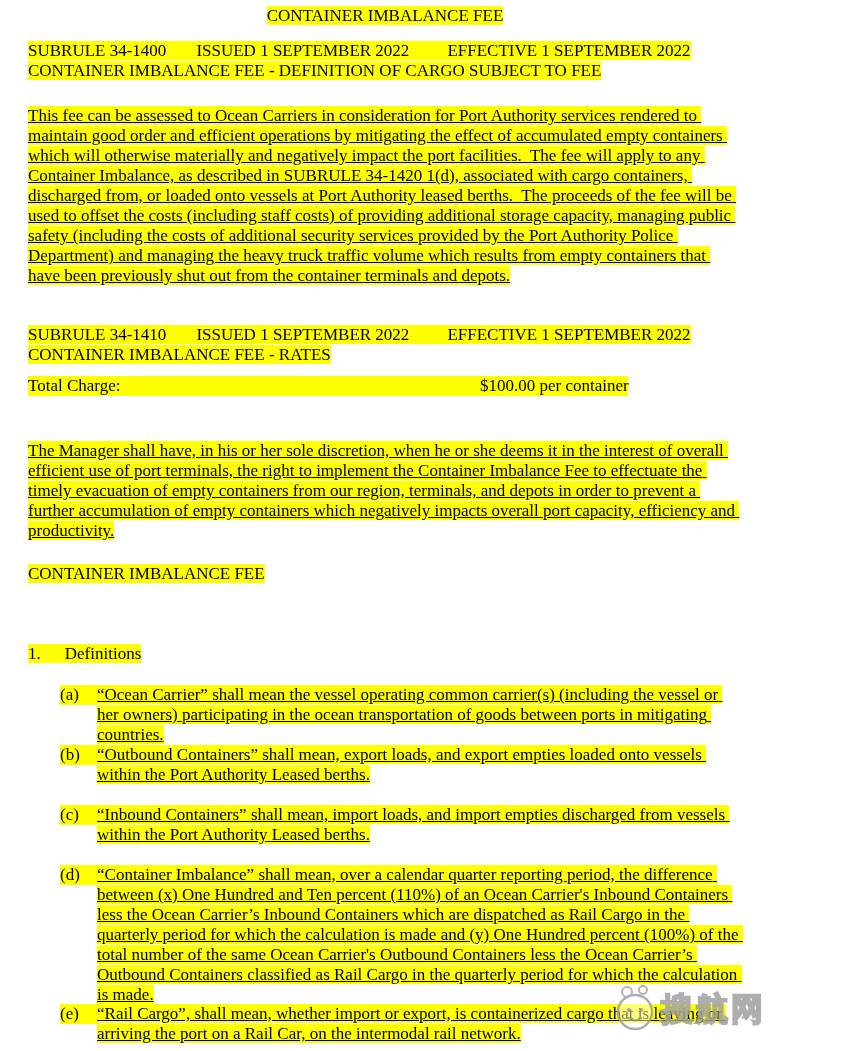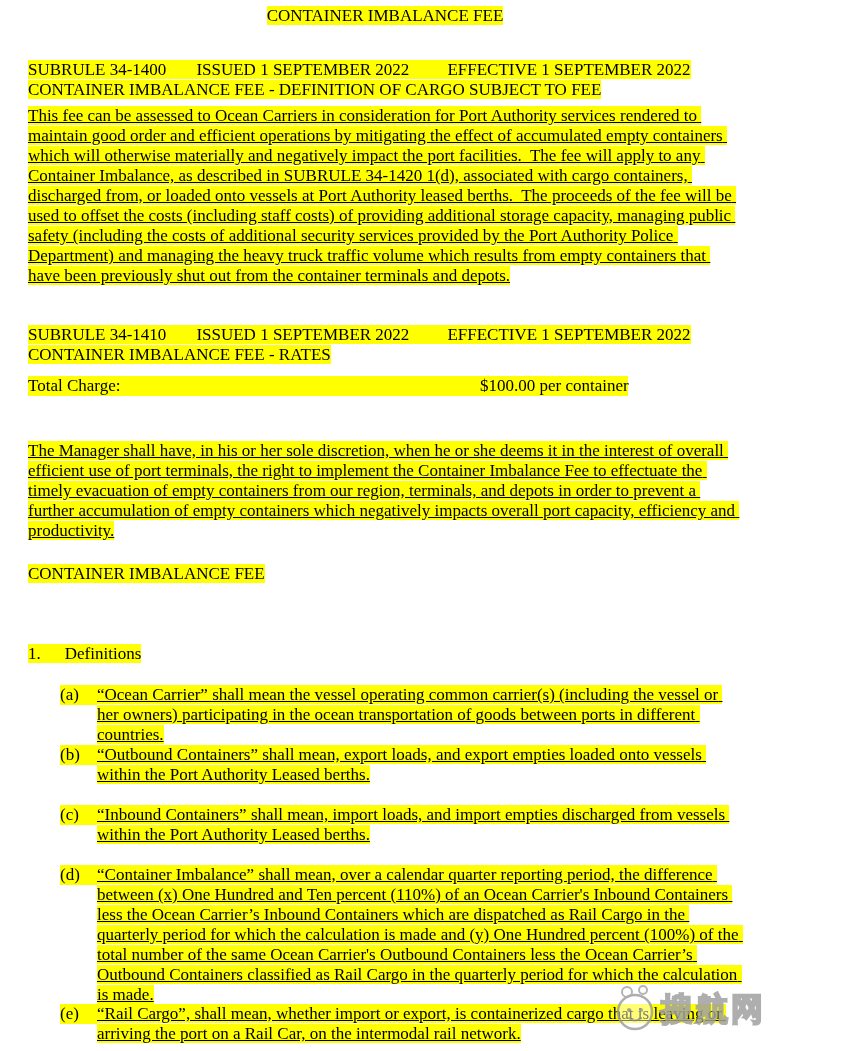--- a/index.html
+++ b/index.html
@@ -57,21 +57,21 @@
 </style>
 </head>
 <body>
 
 <div class="page" style="--hl: #ffff00; color: rgb(0, 0, 0);">
 
   <div class="abs title-line" style="top:6px">
     <mark>CONTAINER IMBALANCE FEE</mark>
   </div>
 
-  <div class="abs" style="top:60px">
+  <div class="abs" style="top:41px">
     <div class="hline">
       <mark><span>SUBRULE 34-1400</span><span class="tabgap"></span><span>ISSUED 1 SEPTEMBER 2022</span><span class="tabgap2"></span><span>EFFECTIVE 1 SEPTEMBER 2022</span></mark>
     </div>
     <div class="hline">
       <mark>CONTAINER IMBALANCE FEE - DEFINITION OF CARGO SUBJECT TO FEE</mark>
     </div>
   </div>
 
   <div class="abs" style="top:106px">
     <mark class="hl">This fee can be assessed to Ocean Carriers in consideration for Port Authority services rendered to maintain good order and efficient operations by mitigating the effect of accumulated empty containers which will otherwise materially and negatively impact the port facilities.  The fee will apply to any Container Imbalance, as described in SUBRULE 34-1420 1(d), associated with cargo containers, discharged from, or loaded onto vessels at Port Authority leased berths.  The proceeds of the fee will be used to offset the costs (including staff costs) of providing additional storage capacity, managing public safety (including the costs of additional security services provided by the Port Authority Police Department) and managing the heavy truck traffic volume which results from empty containers that have been previously shut out from the container terminals and depots.</mark>
@@ -104,21 +104,21 @@
   </div>
 
   <div class="abs" style="top:644px">
     <mark><span>1.</span><span class="defgap"></span><span>Definitions</span></mark>
   </div>
 
   <div class="abs def" style="top:685px">
     <div class="def-label">
         <mark>(a)</mark>
       </div>
-    <div class="def-body"><mark class="hl">“Ocean Carrier” shall mean the vessel operating common carrier(s) (including the vessel or her owners) participating in the ocean transportation of goods between ports in different countries.</mark></div>
+    <div class="def-body"><mark class="hl">“Ocean Carrier” shall mean the vessel operating common carrier(s) (including the vessel or her owners) participating in the ocean transportation of goods between ports in mitigating countries.</mark></div>
   </div>
 
   <div class="abs def" style="top:745px">
     <div class="def-label">
         <mark>(b)</mark>
       </div>
     <div class="def-body"><mark class="hl">“Outbound Containers” shall mean, export loads, and export empties loaded onto vessels within the Port Authority Leased berths.</mark></div>
   </div>
 
   <div class="abs def" style="top:805px">

